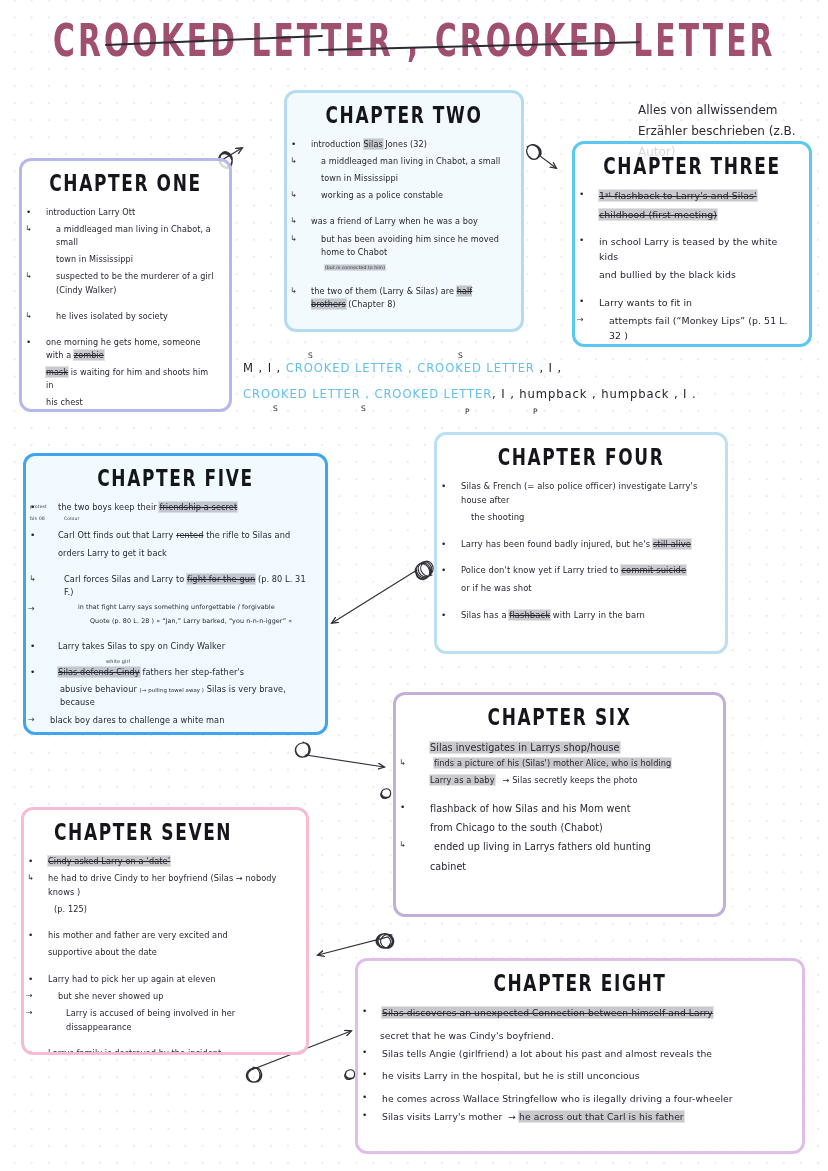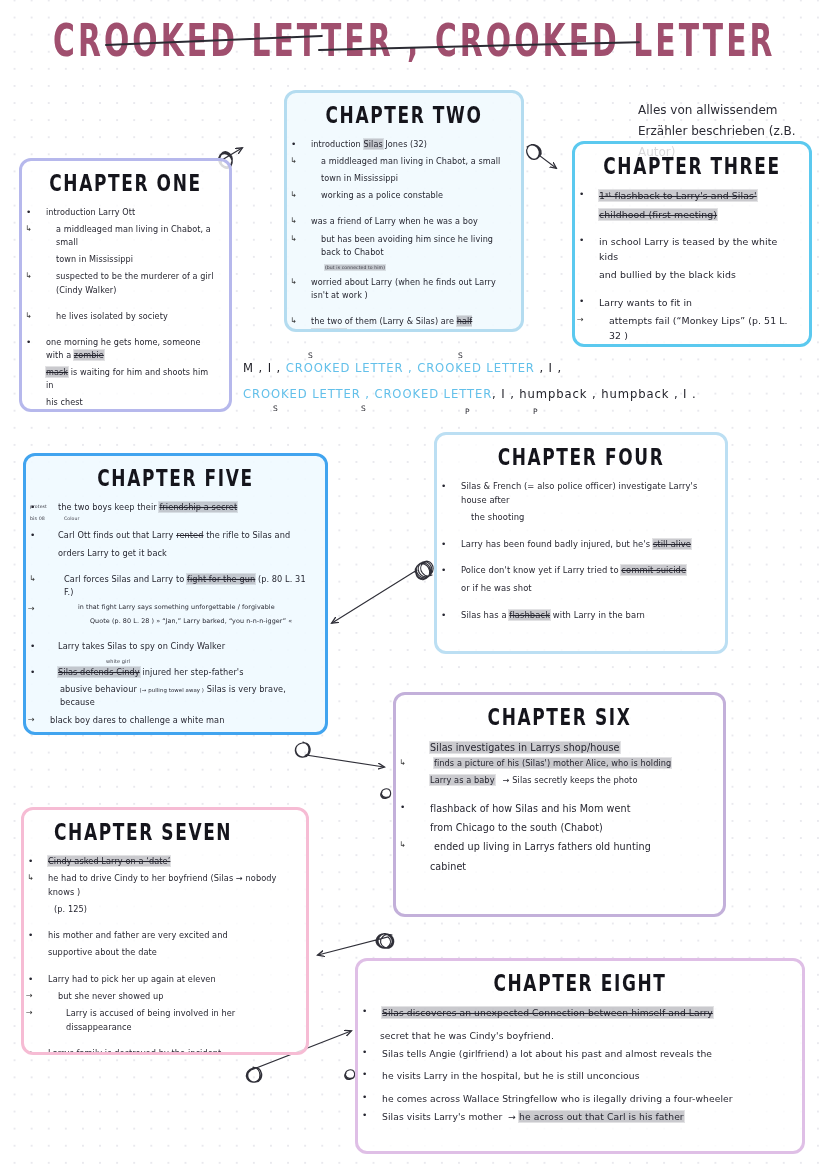--- a/index.html
+++ b/index.html
@@ -207,25 +207,24 @@
   <div class="card-title">CHAPTER TWO</div>
   <div class="body-txt">
     <div class="li bul ind1">
       <span>introduction   </span><span class="hl">Silas</span><span>  Jones (32)</span>
     </div>
     <div class="li ind2 arr"><span>a middleaged man living in Chabot, a small</span></div>
     <div class="li ind2"><span>town in Mississippi</span></div>
     <div class="li ind2 arr"><span>working as a police constable</span></div>
     <div class="gap"></div>
     <div class="li ind1 arr"><span>was a friend of Larry when he was a boy</span></div>
-    <div class="li ind2 arr"><span>but has been avoiding him since he living back to Chabot</span></div>
+    <div class="li ind2 arr"><span>but has been avoiding him since he moved home to Chabot</span></div>
     <div class="li ind2 mini" style="padding-left:26px;">
       <span class="hl" style="font-size:4.6px;">(but is connected to him)</span>
     </div>
-    <div class="li ind1 arr" style="margin-top:2px;"><span>worried about Larry (when he finds out Larry isn't at work )</span></div>
     <div class="gap"></div>
     <div class="li ind1 arr">
       <span>the two of them (Larry &amp; Silas) are </span><span class="hl stk">half brothers</span><span> (Chapter 8)</span>
     </div>
   </div>
 </div>
 
 <div class="card" id="ch3" style="border-color: rgb(91, 201, 239);">
   <div class="card-title">CHAPTER THREE</div>
   <div class="body-txt" style="font-size:9.4px;line-height:1.55;">
@@ -286,21 +285,21 @@
       <span>Carl forces Silas and Larry to </span><span class="hl stk">fight for the gun</span><span> (p. 80 L. 31 F.)</span>
     </div>
     <div class="li ind3 ra tiny" style="padding-left:40px;"><span>in that fight Larry says something unforgettable / forgivable</span></div>
     <div class="li tiny" style="padding-left:52px;"><span>Quote (p. 80  L. 28 ) » “Jan,” Larry barked, “you n-n-n-igger” «</span></div>
     <div class="gap"></div>
     <div class="li bul ind1" style="padding-left:20px;"><span>Larry takes Silas to spy on Cindy Walker</span></div>
     <div class="gap"></div>
     <div style="position:relative;">
       <span class="mini" style="position:absolute;left:68px;top:-9px;font-size:5px;">white girl</span>
       <div class="li bul ind1" style="padding-left:20px;">
-        <span class="hl stk">Silas defends Cindy</span><span> injured her step-father's</span>
+        <span class="hl stk">Silas defends Cindy</span><span> fathers her step-father's</span>
       </div>
     </div>
     <div class="li" style="padding-left:22px;">
       <span>abusive behaviour </span><span style="font-size:5.4px;">(→ pulling towel away )</span><span>  Silas is very brave, because</span>
     </div>
     <div class="li ra" style="padding-left:12px;"><span>black boy dares to challenge a white man</span></div>
   </div>
 </div>
 
 <div class="card" id="ch6" style="border-color: rgb(195, 176, 218);">

